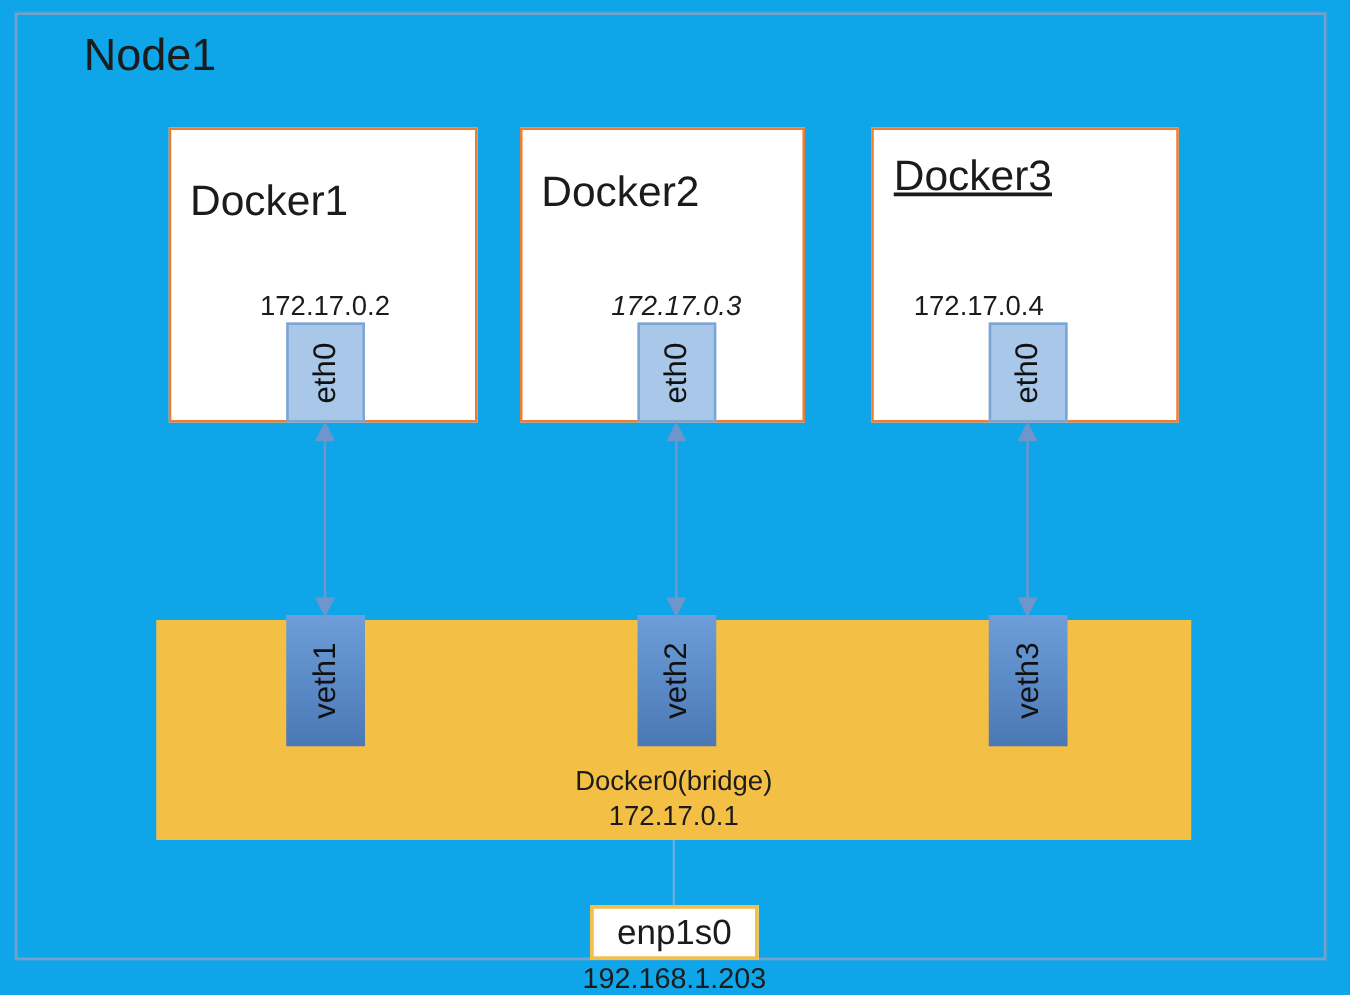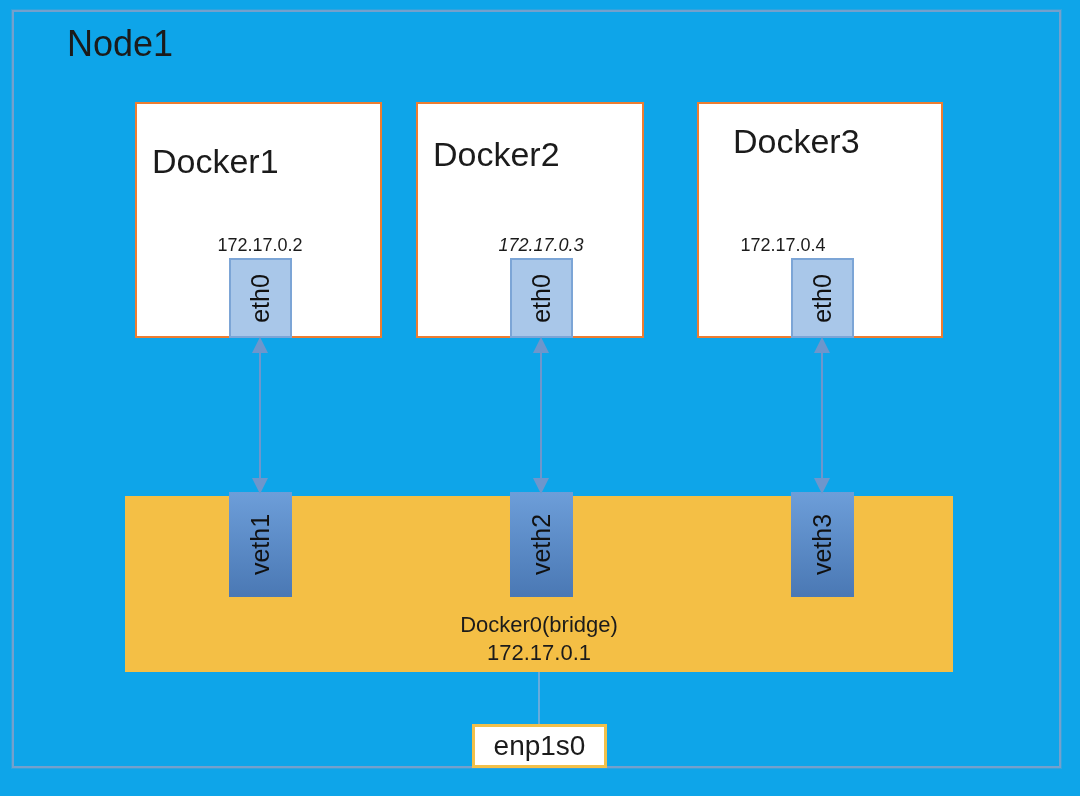--- a/index.html
+++ b/index.html
@@ -48,25 +48,25 @@
   .d1 { left: 135px; top: 102px; width: 247px; height: 236px; }
   .d2 { left: 416px; top: 102px; width: 228px; height: 236px; }
   .d3 { left: 697px; top: 102px; width: 246px; height: 236px; }
 
   .docker-label {
     font-size: 34px; line-height: 40px;
     z-index: 3;
   }
   .l1 { left: 152px; top: 121px; margin-top: 20px; }
   .l2 { left: 433px; top: 121px; margin-top: 13px; }
-  .l3 { left: 733px; top: 121px; }
+  .l3 { left: 715px; top: 121px; text-decoration: underline; }
 
   .ip-label {
     width: 160px; text-align: center;
-    font-size: 18px; line-height: 24px;
+    font-size: 22px; line-height: 24px;
     z-index: 3;
   }
   .ip1 { left: 180px; top: 233px; }
   .ip2 { left: 461px; top: 233px; font-style: italic; }
   .ip3 { left: 703px; top: 233px; }
 
   .eth-box {
     width: 63px; height: 80px; top: 258px;
     background: var(--eth-fill);
     border: 2px solid var(--eth-border);
@@ -189,14 +189,15 @@
       <line class="arrow-line" x1="822" y1="351" x2="822" y2="480"></line>
       <polygon class="arrow-head" points="822,337 814,353 830,353"></polygon>
       <polygon class="arrow-head" points="822,494 814,478 830,478"></polygon>
     </g>
     <line class="connector" x1="539" y1="672" x2="539" y2="726"></line>
   </svg>
 
   <div class="abs enp-box">
     <span>enp1s0</span>
   </div>
+  <div class="abs host-ip">192.168.1.203</div>
 
 </div>
 
 </body></html>

